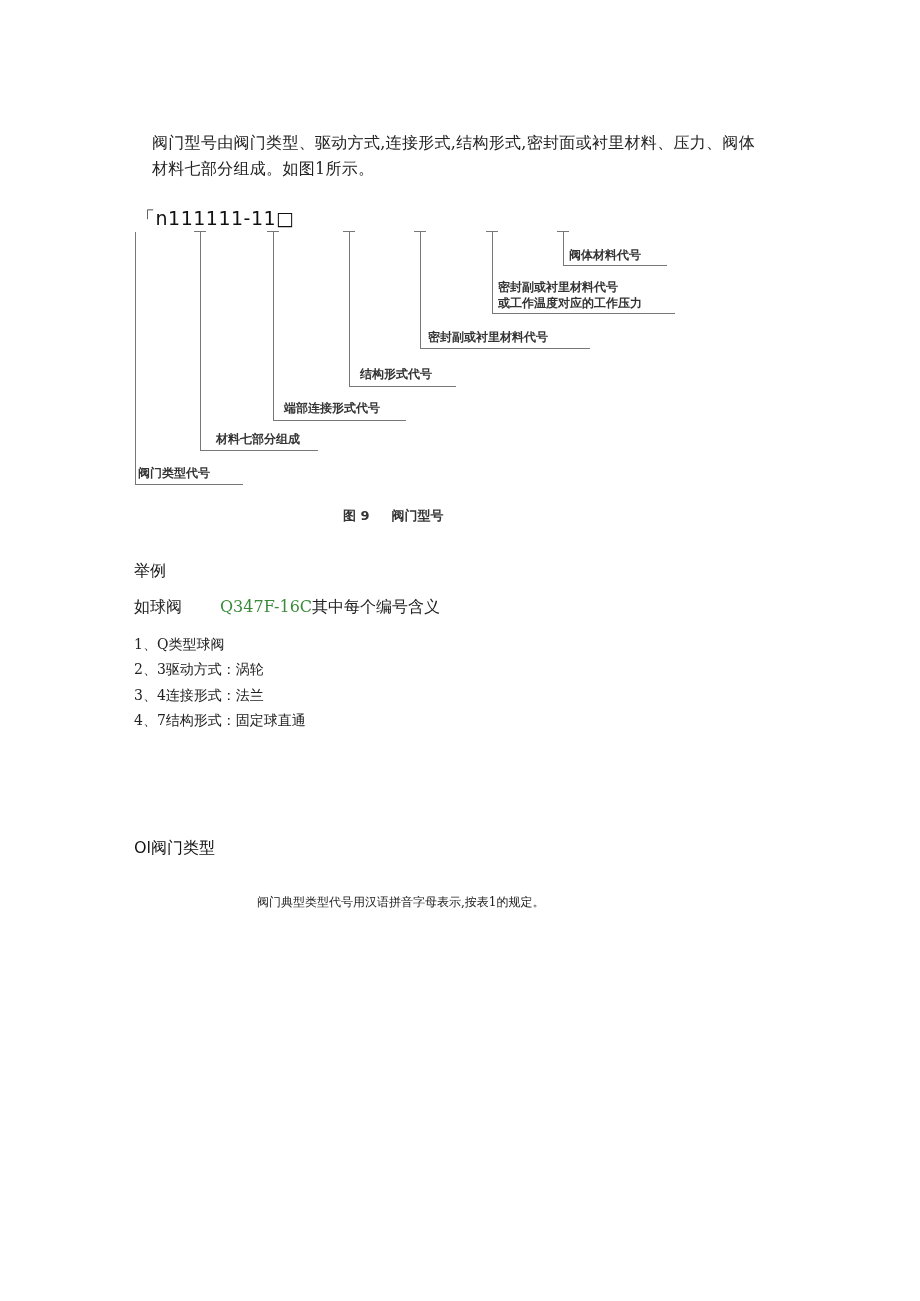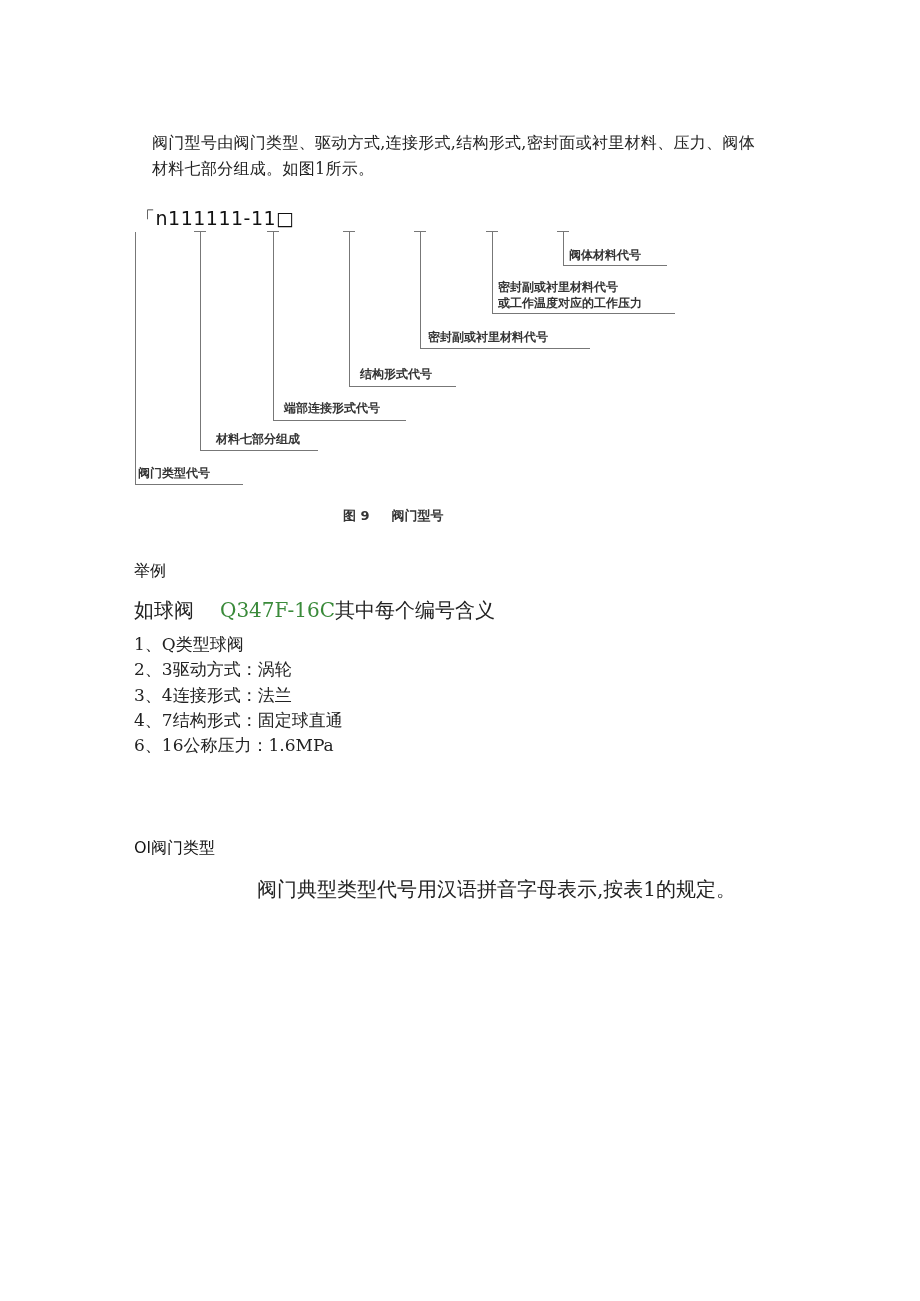--- a/index.html
+++ b/index.html
@@ -12,26 +12,26 @@
   .diagram { left: 0; top: 0; width: 920px; height: 520px; margin-top: 20px; }
   .vline { position: absolute; width: 1px; background: #777; }
   .tee { position: absolute; height: 1px; width: 12px; background: #777; }
   .hline { position: absolute; height: 1px; background: #777; }
   .dlabel { position: absolute; font-family: "DejaVu Sans", "Liberation Sans", sans-serif;
             font-size: 12px; font-weight: bold; color: #333; line-height: 17px; white-space: nowrap; }
   .caption { left: 343px; top: 487px; font-family: "DejaVu Sans", "Liberation Sans", sans-serif;
              font-size: 13px; font-weight: bold; color: #333; }
   .caption span { margin-right: 22px; }
   .heading { left: 134px; font-family: "DejaVu Sans", "Liberation Sans", sans-serif; font-size: 16px; color: #111; }
-  .example-line { left: 134px; top: 597px; font-size: 20px; }
+  .example-line { left: 134px; top: 597px; font-size: 16px; }
   .example-line .lead { display: inline-block; width: 86px; }
   .green { color: #3a8a3a; }
-  .list { left: 134px; top: 632px; font-size: 17px; line-height: 25.3px; }
+  .list { left: 134px; top: 632px; font-size: 14px; line-height: 25.3px; }
   .list div { white-space: nowrap; }
-  .indent-para { left: 257px; top: 876px; font-size: 20px; }
+  .indent-para { left: 257px; top: 894px; font-size: 12px; }
 </style>
 </head>
 <body>
 
 <div class="abs para" style="top:130px;">
   <div>阀门型号由阀门类型、驱动方式,连接形式,结构形式,密封面或衬里材料、压力、阀体</div>
   <div>材料七部分组成。如图1所示。</div>
 </div>
 
 <div class="abs diagram">
@@ -83,17 +83,16 @@
 
 <div class="abs example-line">
   <span class="lead">如球阀</span><span class="green">Q347F-16C</span><span>其中每个编号含义</span>
 </div>
 
 <div class="abs list">
   <div>1、Q类型球阀</div>
   <div>2、3驱动方式：涡轮</div>
   <div>3、4连接形式：法兰</div>
   <div>4、7结构形式：固定球直通</div>
-  <div>6、16公称压力：1.6MPa</div>
 </div>
 
 <div class="abs heading" style="top:838px;text-align:right;">Ol阀门类型</div>
 <div class="abs indent-para">阀门典型类型代号用汉语拼音字母表示,按表1的规定。</div>
 
 </body></html>

